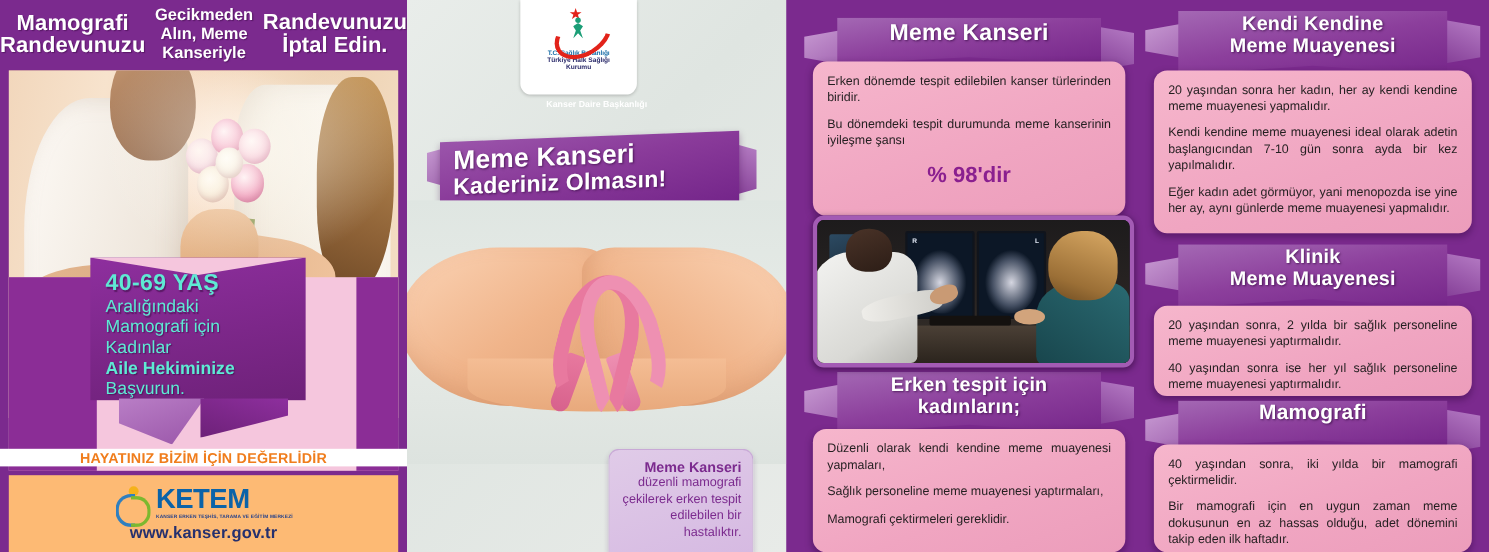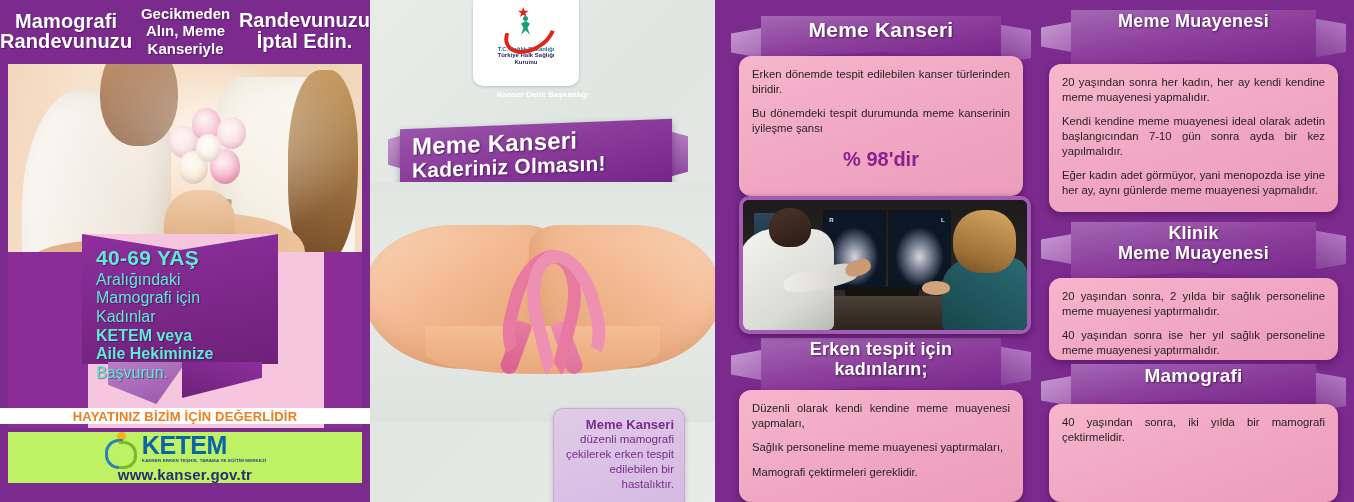--- a/index.html
+++ b/index.html
@@ -152,22 +152,22 @@
   #slogan-strip{
     position:absolute;left:0;top:408px;width:370px;height:16px;
     background:#ffffff;display:flex;align-items:center;justify-content:center;
   }
   #slogan-strip span{
     color:#F07D1C;font-size:13px;font-weight:bold;letter-spacing:.2px;
   }
 
   
   #left-logo-area{
-    position:absolute;left:8px;top:432px;width:354px;height:51px;
-    background:#bef264;display:flex;flex-direction:column;align-items:center;
+    position:absolute;left:8px;top:432px;width:354px;height:70px;
+    background:#fdba74;display:flex;flex-direction:column;align-items:center;
     justify-content:center;gap:2px;
   }
   #ketem-logo{display:flex;align-items:center;gap:4px;}
   #ketem-logo .mark{position:relative;width:34px;height:32px;}
   #ketem-logo .mark .dot{
     position:absolute;left:13px;top:0;width:9px;height:9px;border-radius:50%;background:#F5B21B;
   }
   #ketem-logo .mark .arcL{
     position:absolute;left:1px;top:7px;width:15px;height:24px;
     border:3px solid #2F7FBF;border-right:none;border-radius:14px 0 0 14px;
@@ -500,21 +500,20 @@
     <div id="age-ribbon">
       <div class="body"></div>
       <div class="notch-top"></div>
       <div class="tail-l"></div>
       <div class="tail-r"></div>
       <div class="txt">
         <div class="big">40-69 YAŞ</div>
         <div class="reg">Aralığındaki</div>
         <div class="reg">Mamografi için</div>
         <div class="reg">Kadınlar</div>
-        <div class="bld">KETEM veya</div>
         <div class="bld">Aile Hekiminize</div>
         <div class="reg">Başvurun.</div>
       </div>
     </div>
 
     <div id="slogan-strip">
       <span>HAYATINIZ BİZİM İÇİN DEĞERLİDİR</span>
     </div>
 
     <div id="left-logo-area">
@@ -596,20 +595,21 @@
         <p class="center-big">% 98'dir</p>
       </div>
     </div>
 
     <div class="pcard" id="card-kk">
       <div class="ribbon-wrap">
         <div class="rb-tl"></div>
           <div class="rb-tr"></div>
           <div class="rb-band"></div>
         <div class="rb-txt">
+          <div>Kendi Kendine</div>
           <div>Meme Muayenesi</div>
         </div>
       </div>
       <div class="body">
         <p>20 yaşından sonra her kadın, her ay kendi kendine  meme muayenesi yapmalıdır.</p>
         <p>Kendi kendine meme muayenesi ideal olarak adetin başlangıcından 7-10 gün sonra ayda bir kez yapılmalıdır.</p>
         <p>Eğer kadın adet görmüyor, yani menopozda ise yine her ay, aynı günlerde meme muayenesi yapmalıdır.</p>
       </div>
     </div>
 
@@ -631,20 +631,21 @@
 
     <div class="pcard" id="card-mamo">
       <div class="ribbon-wrap">
         <div class="rb-tl"></div>
           <div class="rb-tr"></div>
           <div class="rb-band"></div>
         <div class="rb-txt">Mamografi</div>
       </div>
       <div class="body">
         <p>40 yaşından sonra, iki yılda bir mamografi çektirmelidir.</p>
+        <p>Bir mamografi için en uygun zaman meme dokusunun en az hassas olduğu, adet dönemini takip eden ilk haftadır.</p>
       </div>
     </div>
 
     <div class="pcard" id="card-erken">
       <div class="ribbon-wrap">
         <div class="rb-tl"></div>
           <div class="rb-tr"></div>
           <div class="rb-band"></div>
         <div class="rb-txt">
           <div>Erken tespit için</div>

